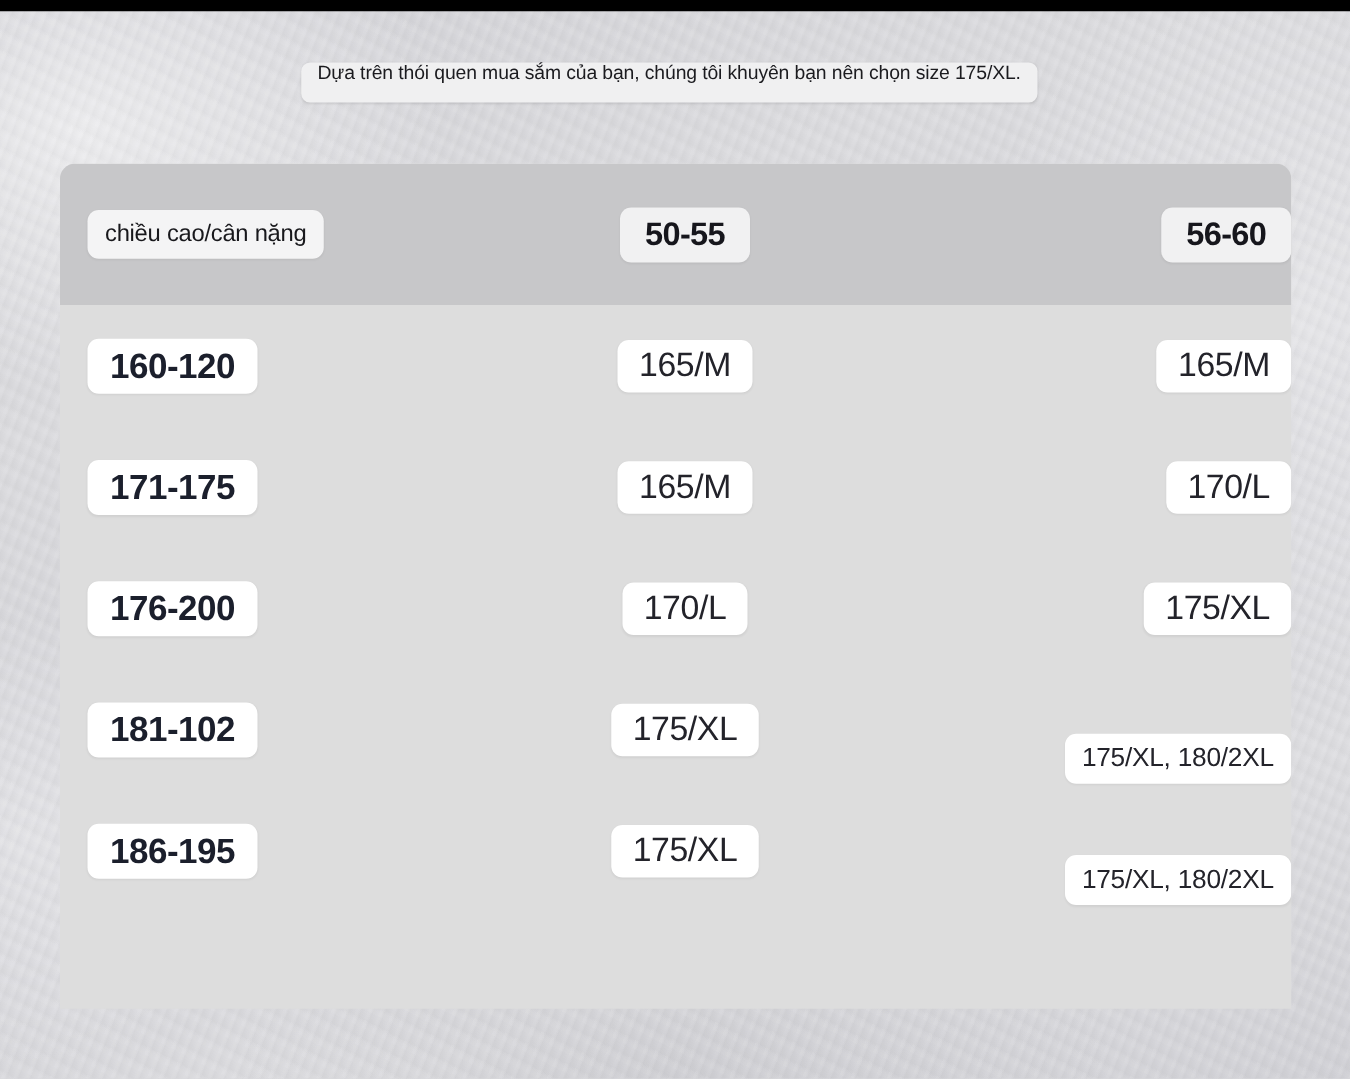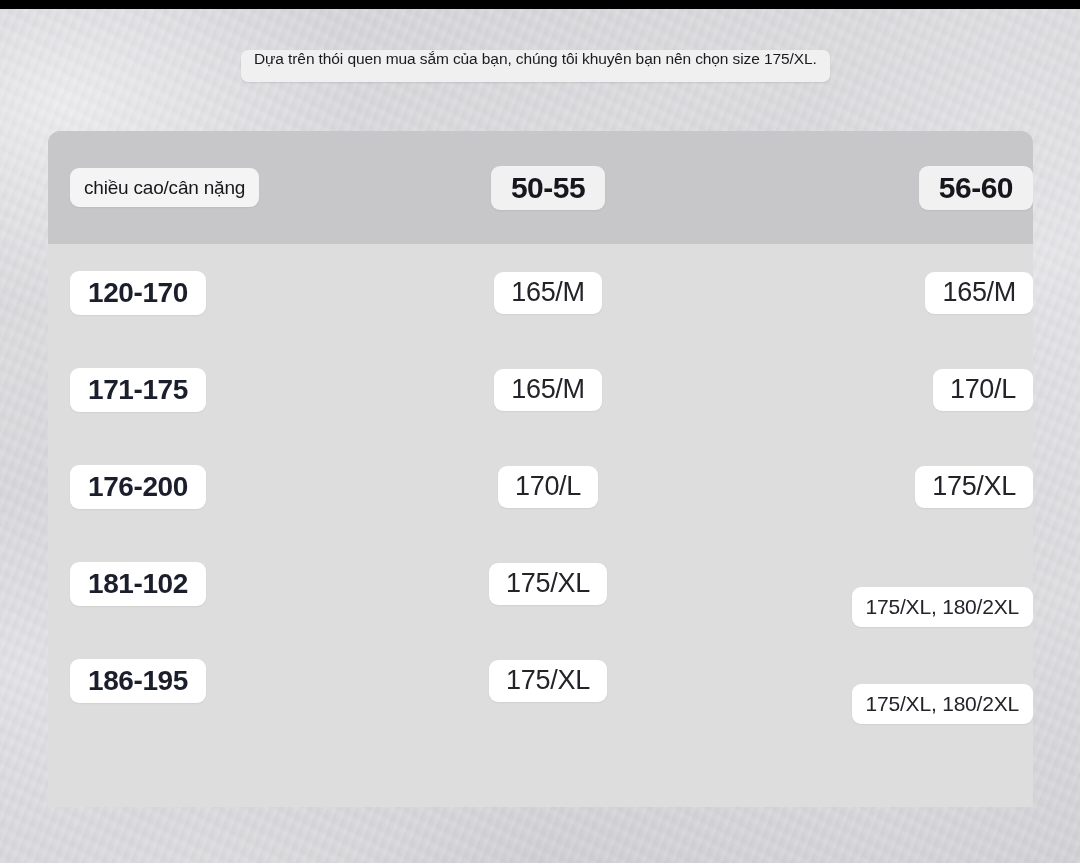--- a/index.html
+++ b/index.html
@@ -124,21 +124,21 @@
     padding: 0 14px;
     font-size: 19px;
     color: #18181c;
     letter-spacing: -0.2px;
     font-weight: 400;
   }
   .pill-head-range {
     background: #f1f1f2;
     height: 44px;
     padding: 0 20px;
-    font-size: 30px;
+    font-size: 26px;
     font-weight: 700;
     color: #16161c;
     letter-spacing: -0.5px;
   }
 
   
   .pill-row-label {
     height: 44px;
     padding: 0 18px;
     font-size: 28px;
@@ -216,21 +216,21 @@
     </div>
     <div class="col col-2">
       <span class="pill pill-head-range">56-60</span>
     </div>
   </div>
 
   <div class="chart-body">
 
     <div class="chart-row">
       <div class="col col-0">
-        <span class="pill pill-row-label">120-170</span>
+        <span class="pill pill-row-label">160-120</span>
       </div>
       <div class="col col-1">
         <span class="pill pill-value">165/M</span>
       </div>
       <div class="col col-2">
         <span class="pill pill-value">165/M</span>
       </div>
     </div>
 
     <div class="chart-row">

